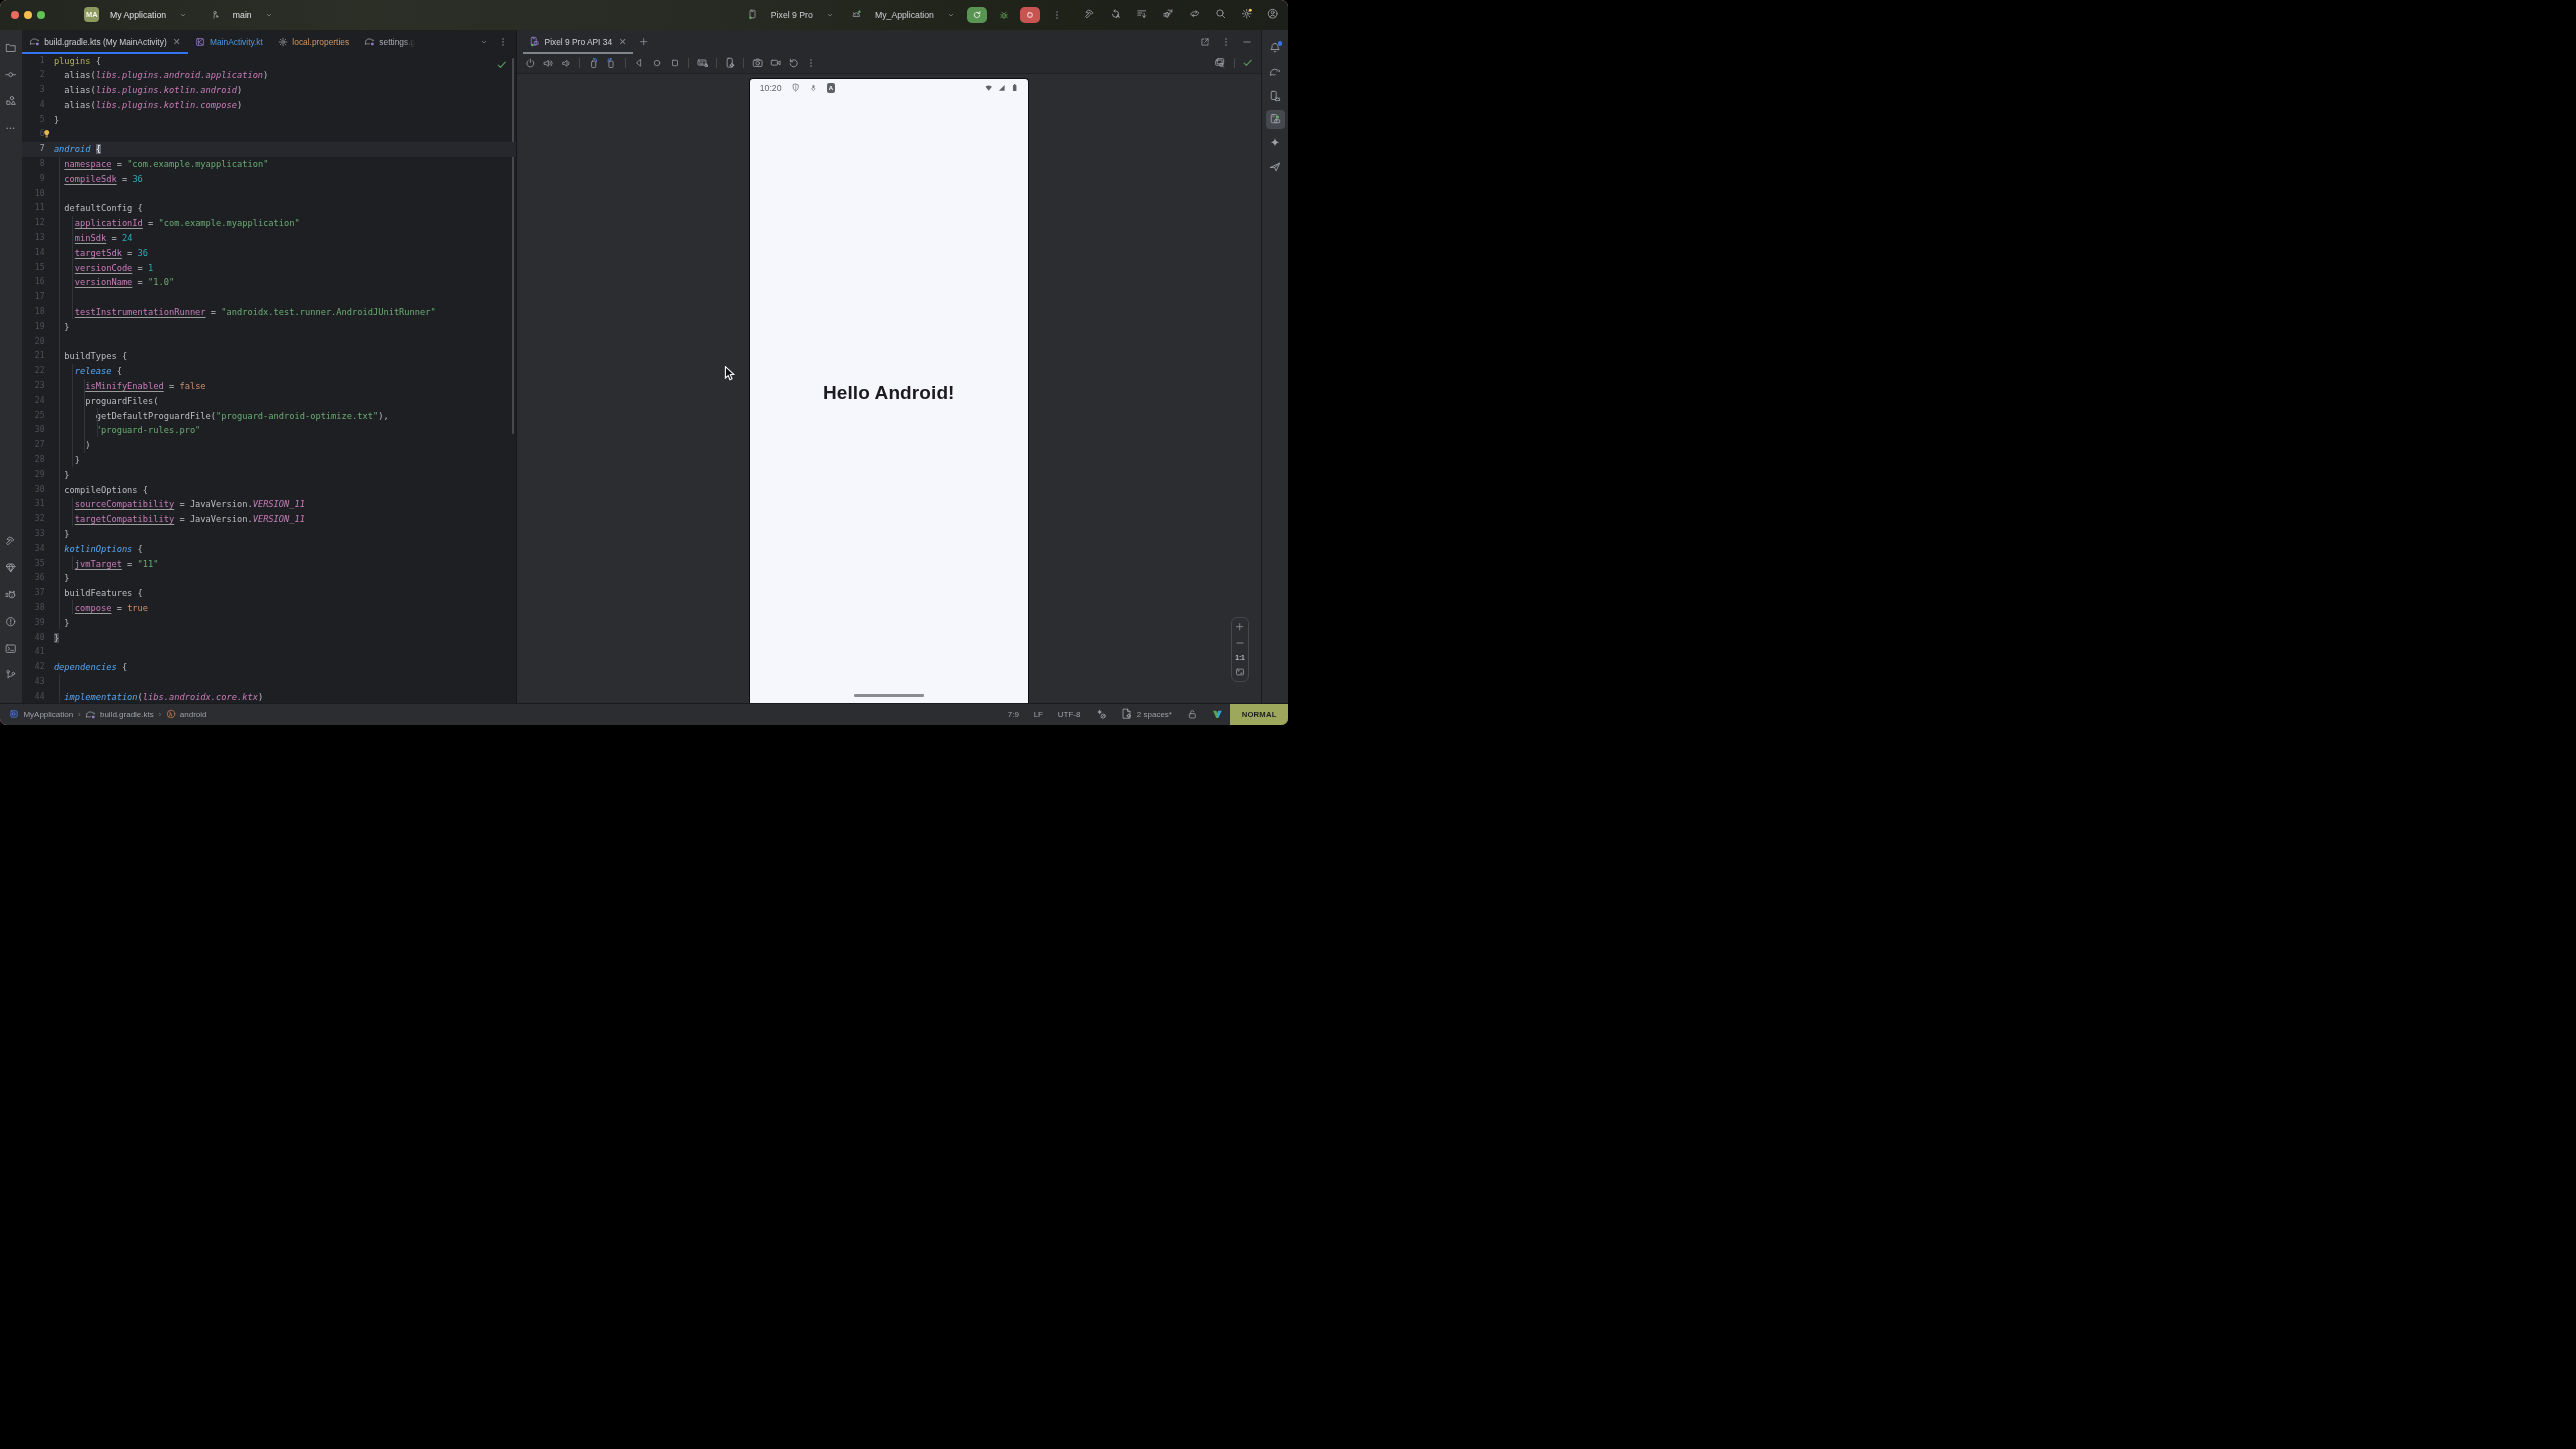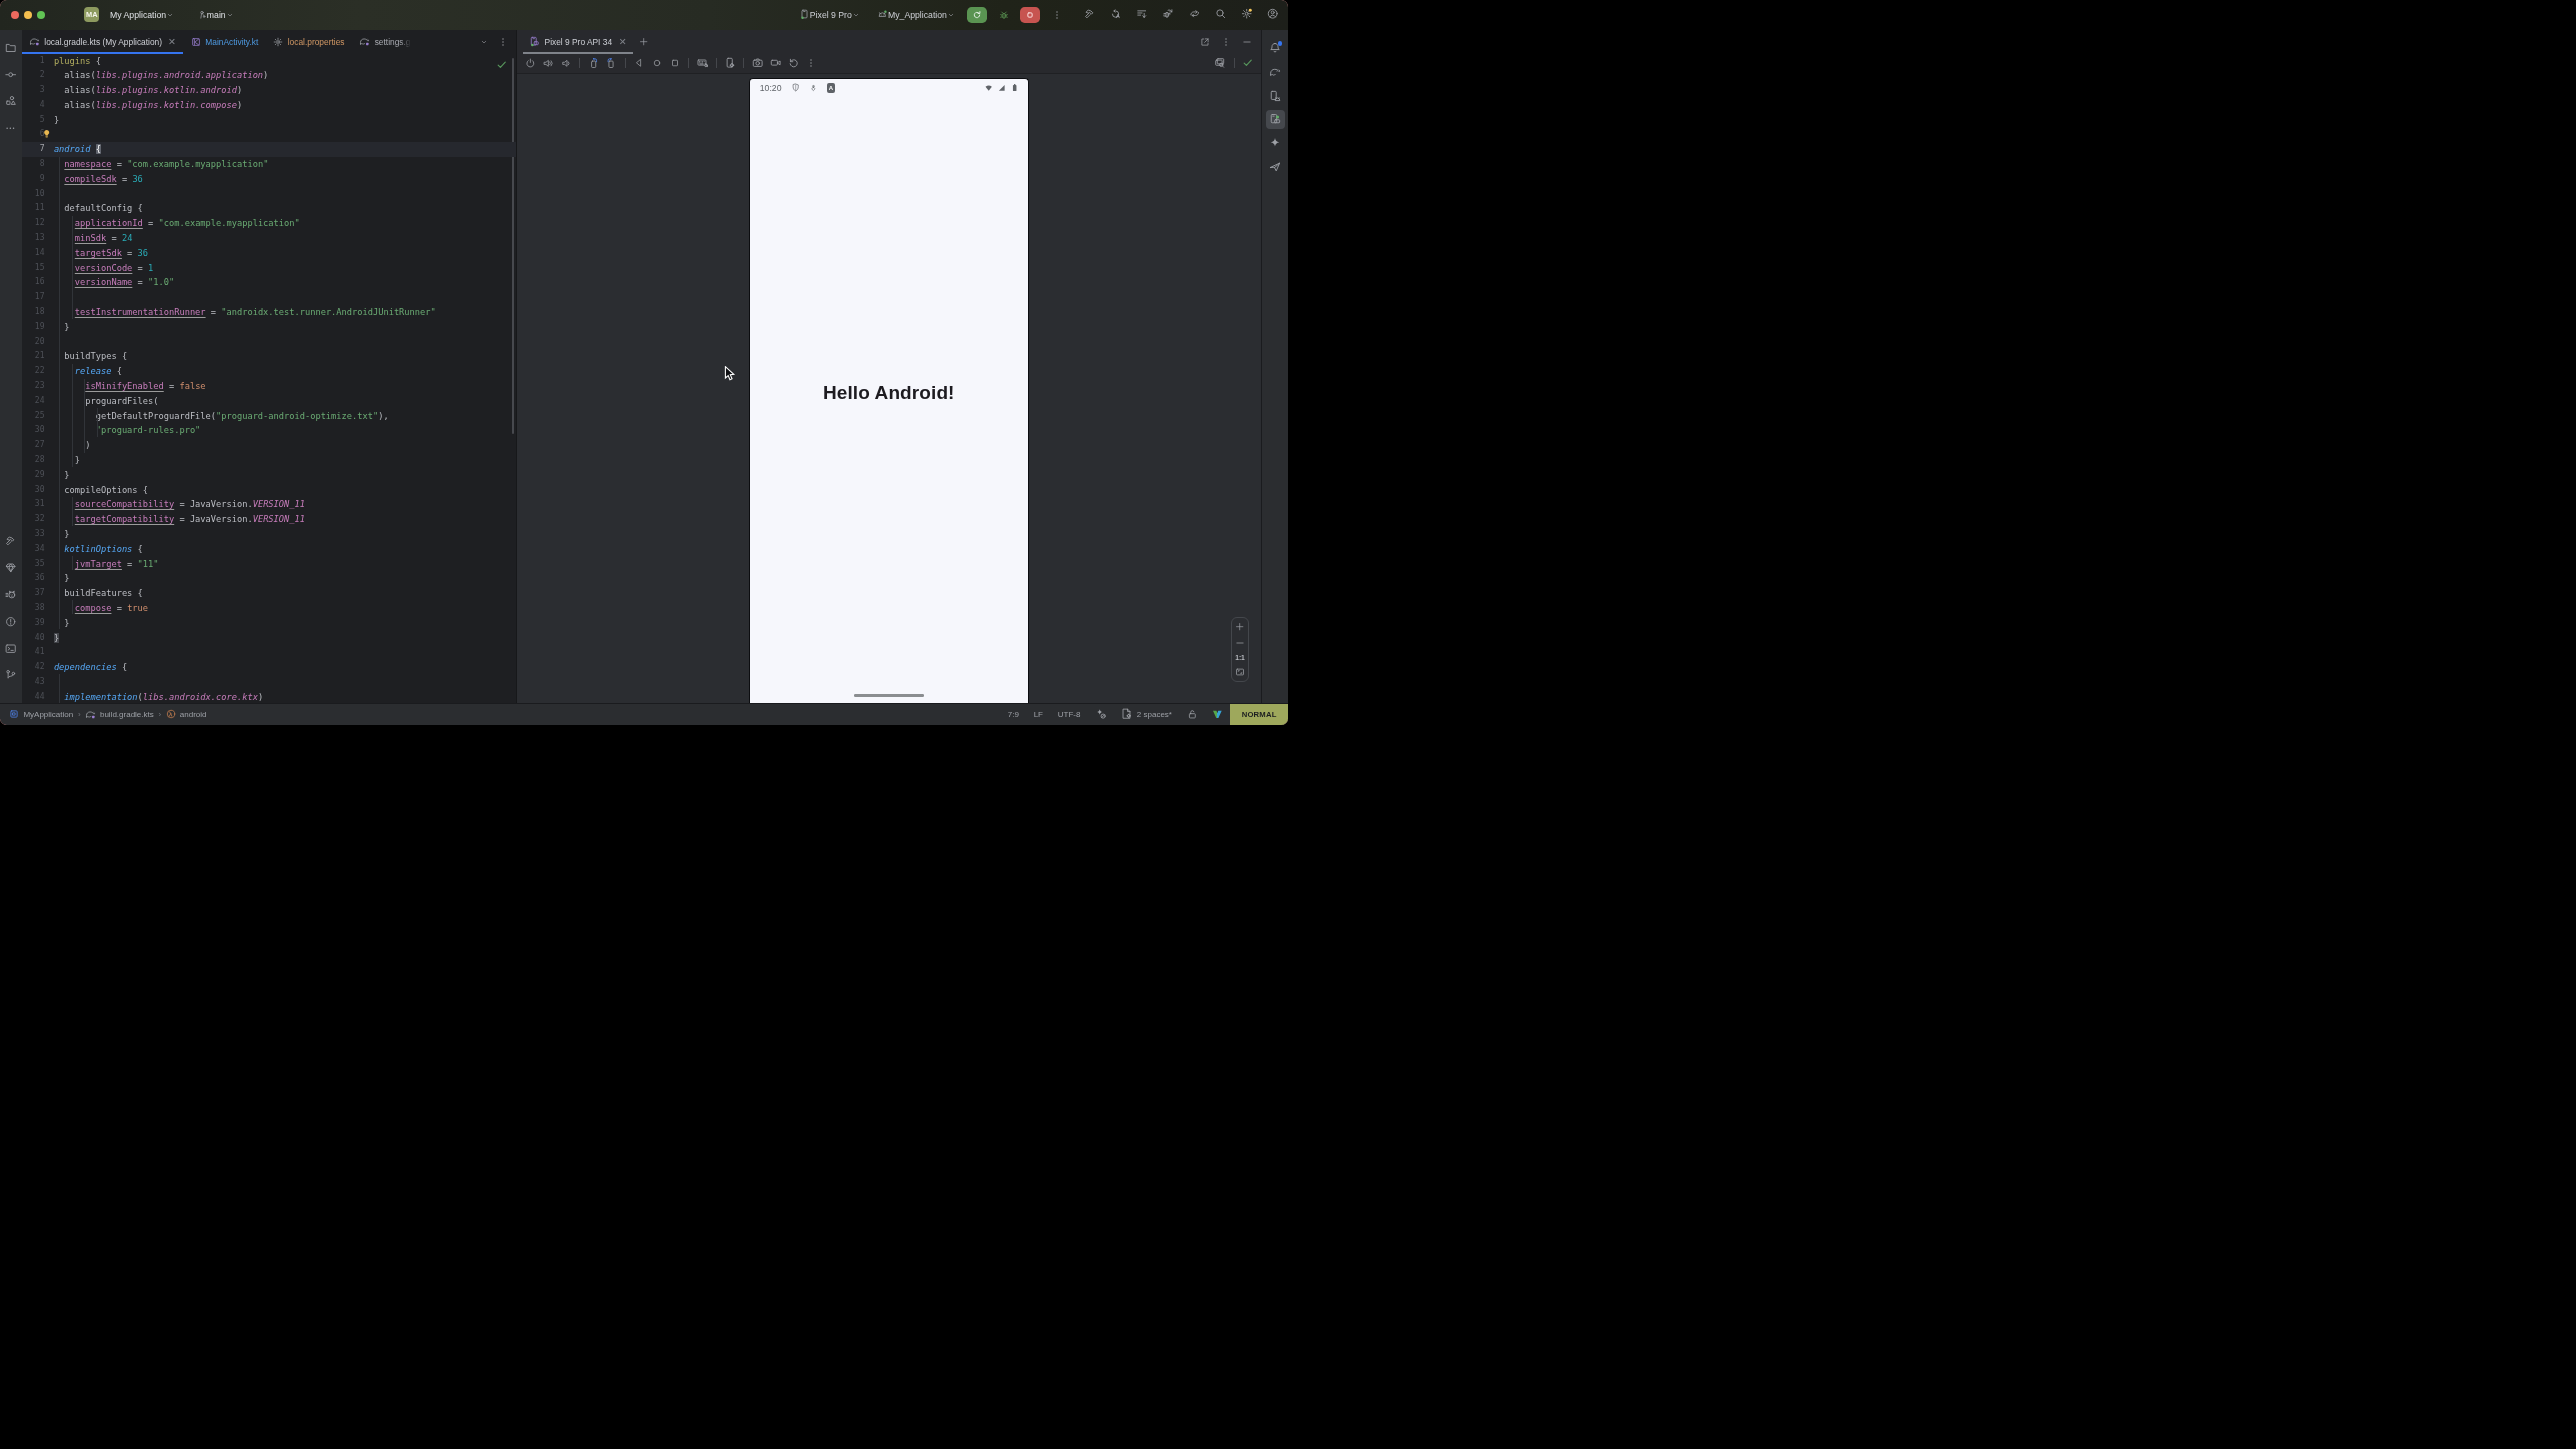--- a/index.html
+++ b/index.html
@@ -9,21 +9,21 @@
   .icon{display:inline-flex;align-items:center;justify-content:center;line-height:0;color:#9da0a6;}
   .icon svg{display:block;}
 
   
   .titlebar{height:29.5px;display:flex;align-items:center;padding:0 9.4px 0 10.7px;
             background:linear-gradient(90deg,#22261f 0%,#2b2f26 28%,#272b23 55%,#202319 78%,#1d1f1a 100%);}
   .tl{display:flex;gap:5.4px;margin-right:39px;}
   .tl i{width:8px;height:8px;border-radius:50%;display:block;}
   .proj-badge{width:14.8px;height:14.8px;border-radius:4px;background:#8d9a5f;color:#f4f4ec;font-size:7.4px;
               font-weight:bold;display:flex;align-items:center;justify-content:center;margin-right:5.4px;}
-  .tb-item{display:flex;align-items:center;gap:0;padding:2.7px 5.4px;border-radius:4px;font-size:8.7px;color:#dfe1e5;cursor:default;}
+  .tb-item{display:flex;align-items:center;gap:13px;padding:2.7px 5.4px;border-radius:4px;font-size:8.7px;color:#dfe1e5;cursor:default;}
   .tb-right{margin-left:auto;display:flex;align-items:center;gap:6.7px;}
   .tb-sub{color:#ced0d6;}
   .runbtn{width:20px;height:16px;border-radius:4.7px;display:flex;align-items:center;justify-content:center;}
   .runbtn.green{background:#57803f;background:#5a9452;}
   .runbtn.red{background:#c75450;}
   .tb-icons{display:flex;align-items:center;gap:14.8px;margin-left:9.4px;}
   .dot-badge{position:relative;}
   .dot-badge .dot{position:absolute;width:4.7px;height:4.7px;border-radius:50%;top:-1.3px;right:-1.3px;}
 
   
@@ -360,21 +360,21 @@
     <div class="editor-col">
       <div class="tabs" id="etabs">
           <div class="etab active">
             <span class="icon">
               <svg width="10.7" height="10.7" viewBox="0 0 16 16" fill="none" stroke="currentColor" stroke-width="1.2" stroke-linecap="round" stroke-linejoin="round">
                 <path d="M2.2 12.2V9.6c0-3 2.3-5.2 5.4-5.2 2.7 0 4.4 1.2 5.1 2.5.5.9 1.6.7 1.6-.2 0-.6-.4-1.1-.9-1.4"></path>
                 <path d="M2.2 12.2c.8 0 1.3-.9 2.1-.9s1 .9 1.9.9 1.1-.9 2-.9"></path>
                 <rect x="10.6" y="10.2" width="3.6" height="3.6" rx=".6" fill="#9a7fd1" stroke="none"></rect>
               </svg>
             </span>
-            <span class="lbl">local.gradle.kts (My Application)</span>
+            <span class="lbl">build.gradle.kts (My MainActivity)</span>
             <span class="close">✕</span>
           </div>
           <div class="etab c-blue">
             <span class="icon">
               <svg width="10" height="10" viewBox="0 0 16 16" fill="none" stroke="currentColor" stroke-width="1.2" stroke-linecap="round" stroke-linejoin="round">
                 <rect x="2.6" y="2.6" width="10.8" height="10.8" rx="1" stroke="#9a7fd1"></rect>
                 <path d="M5.4 3.4v9.2M12.2 3.4L6 8.2l6.6 4.6" stroke="#9a7fd1"></path>
               </svg>
             </span>
             <span class="lbl">MainActivity.kt</span>

